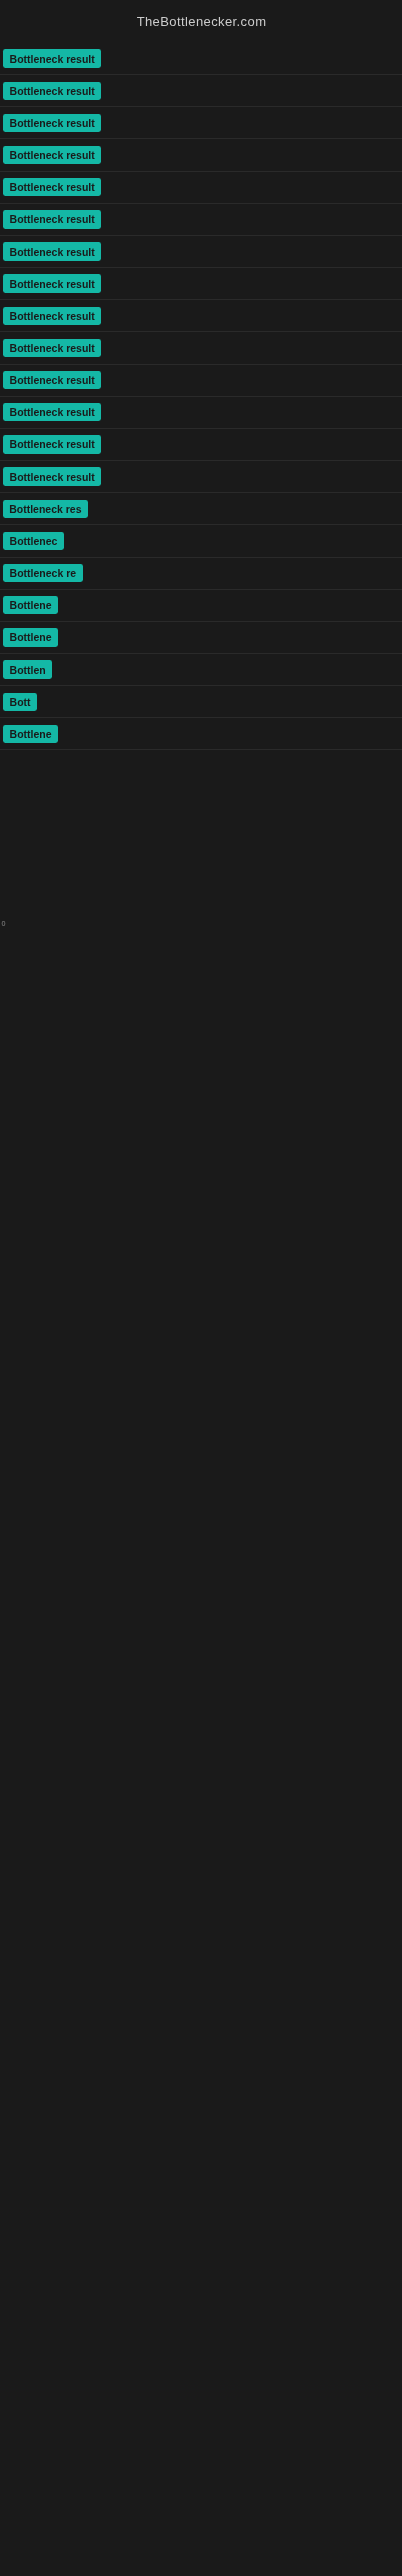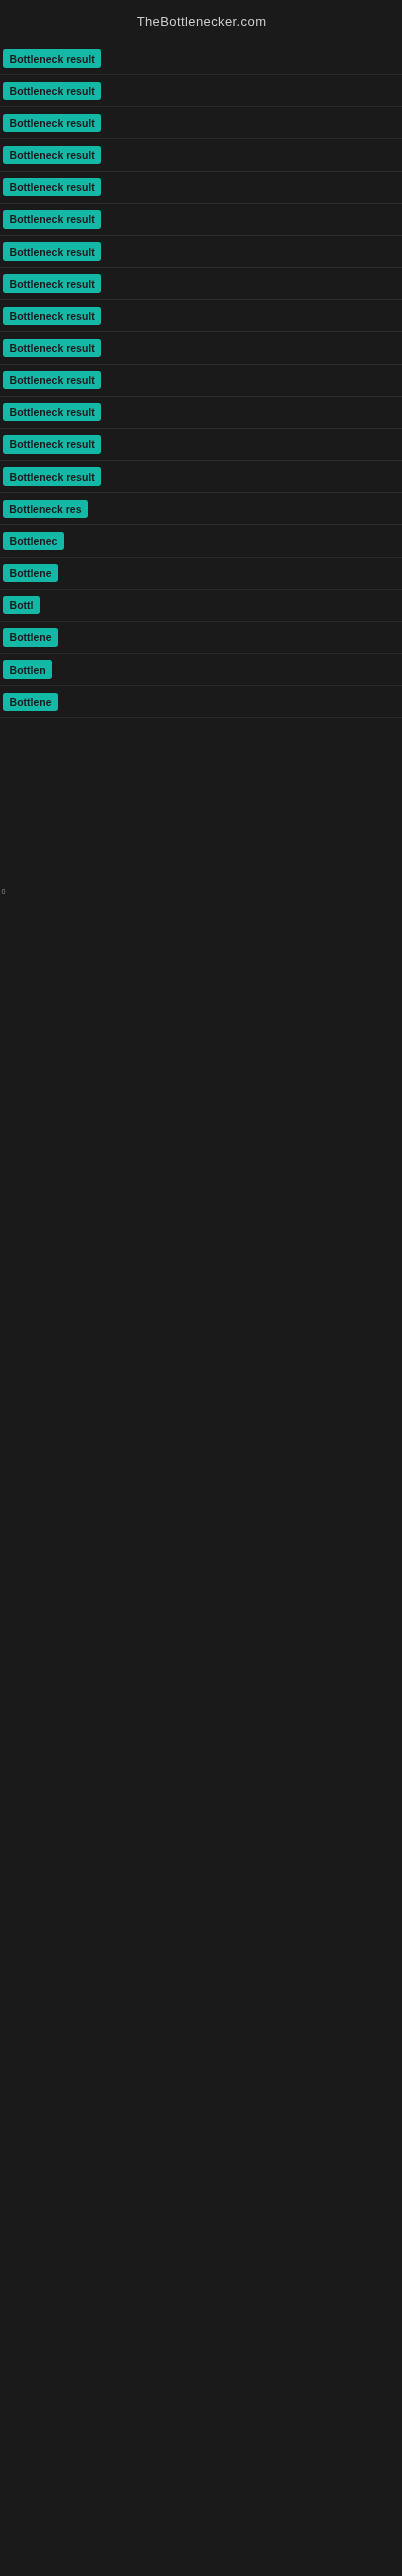--- a/index.html
+++ b/index.html
@@ -100,30 +100,33 @@
     <div class="row">
       <span class="bottleneck-badge" style="max-width: 113px;">Bottleneck result</span>
     </div>
     <div class="row">
       <span class="bottleneck-badge" style="max-width: 89px; padding-left: 6px;">Bottleneck res</span>
     </div>
     <div class="row">
       <span class="bottleneck-badge" style="max-width: 64px;">Bottlenec</span>
     </div>
     <div class="row">
-      <span class="bottleneck-badge" style="max-width: 60px;">Bottlene</span>
+      <span class="bottleneck-badge" style="max-width: 81px;">Bottleneck re</span>
     </div>
     <div class="row">
-      <span class="bottleneck-badge" style="max-width: 40px;">Bottl</span>
+      <span class="bottleneck-badge" style="max-width: 60px;">Bottlene</span>
     </div>
     <div class="row">
       <span class="bottleneck-badge" style="max-width: 60px;">Bottlene</span>
     </div>
     <div class="row">
       <span class="bottleneck-badge" style="max-width: 52px;">Bottlen</span>
+    </div>
+    <div class="row">
+      <span class="bottleneck-badge" style="max-width: 36px;">Bott</span>
     </div>
     <div class="row">
       <span class="bottleneck-badge" style="max-width: 60px;">Bottlene</span>
     </div>
   </div>
 
 <div style="height: 242px; position: relative;">
   <span class="small-text" style="bottom: 64px;">0</span>
 </div>
 

